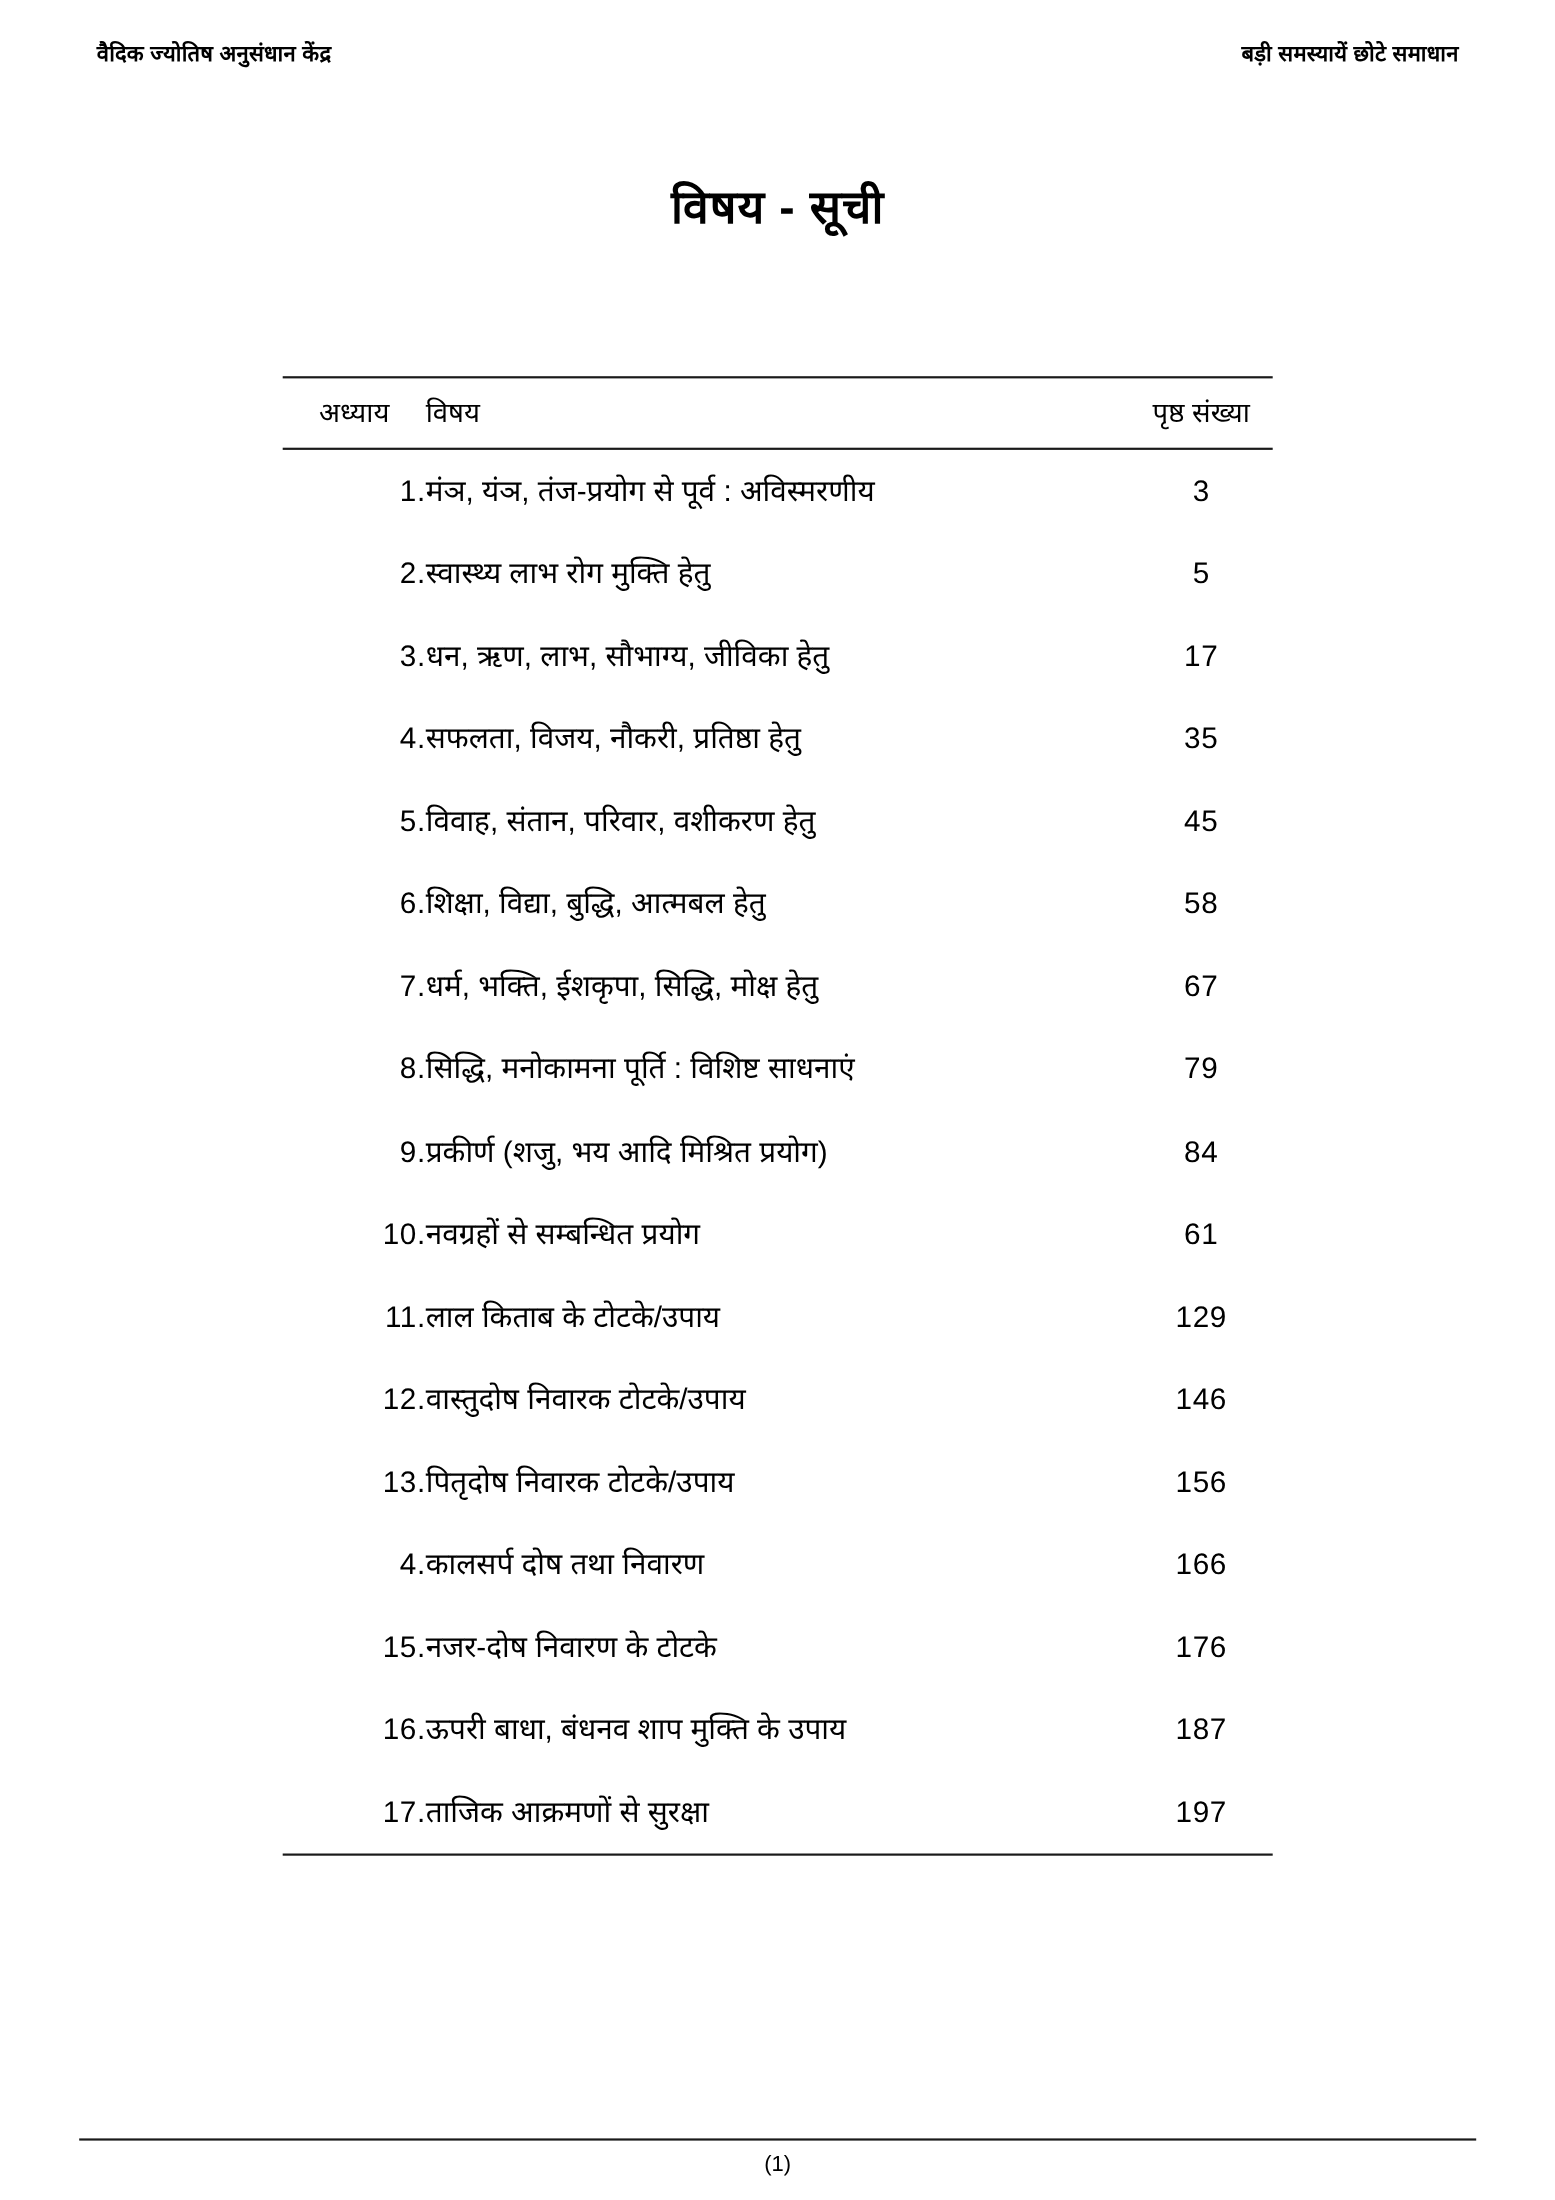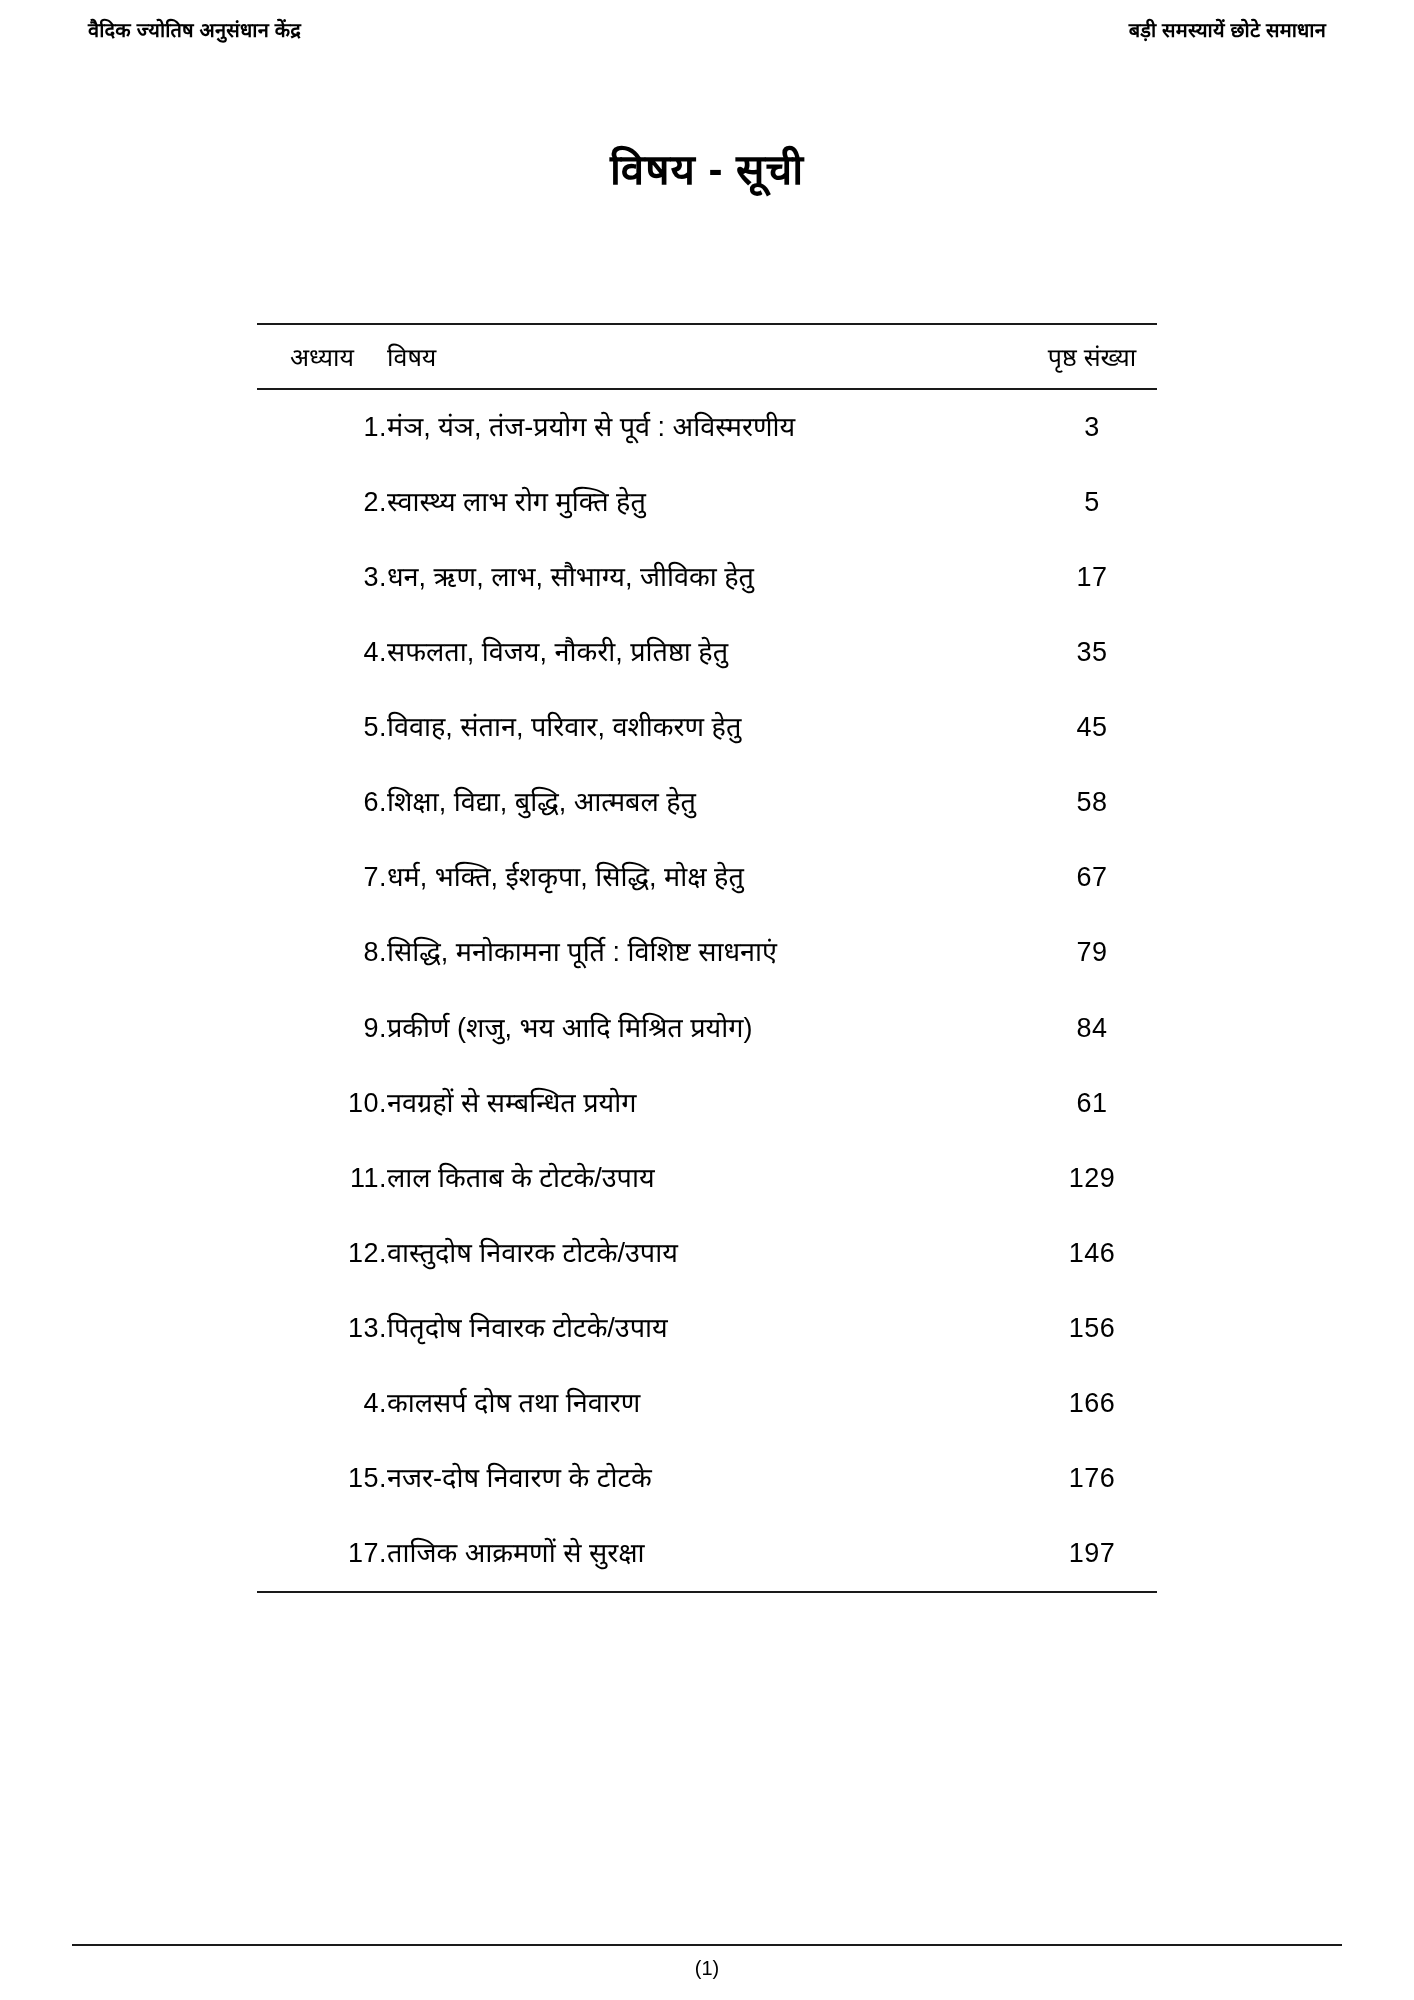--- a/index.html
+++ b/index.html
@@ -25,20 +25,21 @@
     flex-direction: column;
   }
 
   
   .running-header {
     display: flex;
     justify-content: space-between;
     align-items: flex-start;
     padding: 18px 88px 0 88px;
     box-sizing: border-box;
+    margin-top: 19px;
   }
   .running-header .hdr-text {
     font-size: 20px;
     font-weight: 700;
     letter-spacing: 0.2px;
     line-height: 1.2;
     white-space: nowrap;
   }
   .hdr-left  { text-align: left; }
   .hdr-right { text-align: right; }
@@ -239,20 +240,25 @@
             <td class="td-chapter">4.</td>
             <td class="td-subject">कालसर्प दोष तथा निवारण</td>
             <td class="td-page">166</td>
           </tr>
           <tr>
             <td class="td-chapter">15.</td>
             <td class="td-subject">नजर-दोष निवारण के टोटके</td>
             <td class="td-page">176</td>
           </tr>
           <tr>
+            <td class="td-chapter">16.</td>
+            <td class="td-subject">ऊपरी बाधा, बंधनव शाप मुक्ति के उपाय</td>
+            <td class="td-page">187</td>
+          </tr>
+          <tr>
             <td class="td-chapter">17.</td>
             <td class="td-subject">ताजिक आक्रमणों से सुरक्षा</td>
             <td class="td-page">197</td>
           </tr>
         </tbody>
     </table>
     <div class="rule-bottom"></div>
   </div>
 
   <div class="footer">

